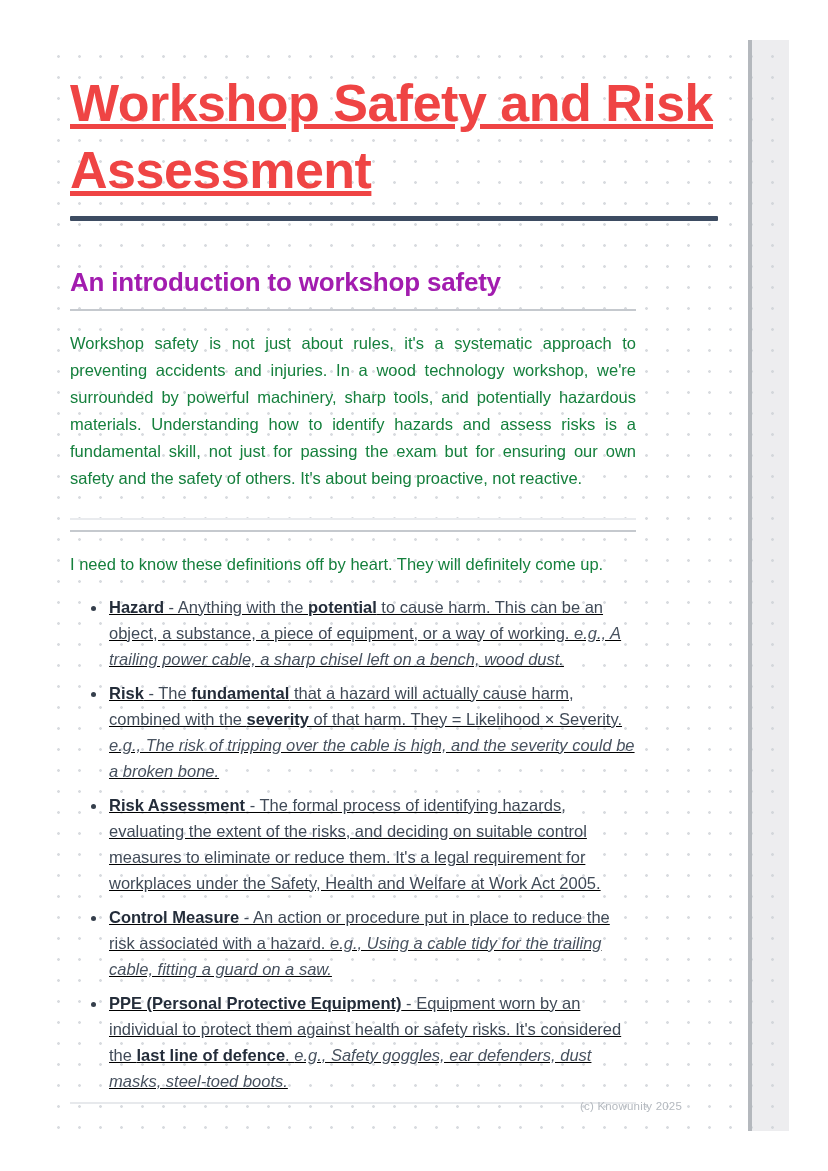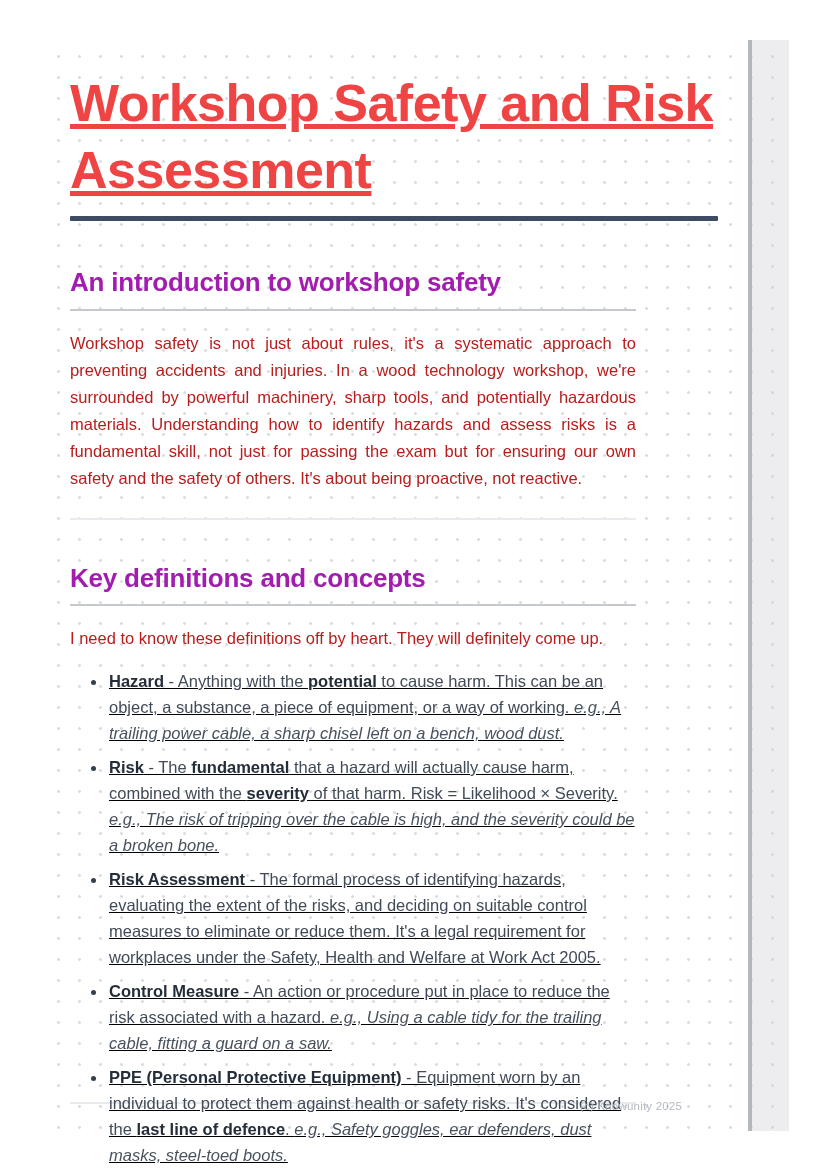--- a/index.html
+++ b/index.html
@@ -64,21 +64,21 @@
   .h2-rule {
     margin-top:10px;
     width:566px; height:2px;
     background:#c5c9ce;
   }
   .h2-tight { margin-top:42px; }
   p.body {
     margin:19px 0 0 0;
     width:566px;
     font-size:16.5px; line-height:27px;
-    color:#b91c1c;
+    color:#15803d;
   }
   .justify { text-align:justify; }
   .divider {
     margin-top:26px;
     width:566px; height:2px;
     background:#e9ebee;
   }
   ul.defs {
     margin:16px 0 0 0;
     padding:0 0 0 37px;
@@ -121,27 +121,26 @@
 <div class="content">
   <h1>Workshop Safety and Risk Assessment</h1>
   <div class="title-rule"></div>
 
   <h2>An introduction to workshop safety</h2>
   <div class="h2-rule"></div>
   <p class="body justify">Workshop safety is not just about rules, it's a systematic approach to preventing accidents and injuries. In a wood technology workshop, we're surrounded by powerful machinery, sharp tools, and potentially hazardous materials. Understanding how to identify hazards and assess risks is a fundamental skill, not just for passing the exam but for ensuring our own safety and the safety of others. It's about being proactive, not reactive.</p>
 
   <div class="divider"></div>
 
-  <h2 class="h2-tight">Key definitions and concepts</h2>
   <div class="h2-rule"></div>
   <p class="body">I need to know these definitions off by heart. They will definitely come up.</p>
 
   <ul class="defs">
     <li><b>Hazard</b><span> - Anything with the </span><b>potential</b><span> to cause harm. This can be an object, a substance, a piece of equipment, or a way of working. </span><i>e.g., A trailing power cable, a sharp chisel left on a bench, wood dust.</i></li>
-    <li><b>Risk</b><span> - The </span><b>fundamental</b><span> that a hazard will actually cause harm, combined with the </span><b>severity</b><span> of that harm. Risk = Likelihood × Severity. </span><i>e.g., The risk of tripping over the cable is high, and the severity could be a broken bone.</i></li>
+    <li><b>Risk</b><span> - The </span><b>fundamental</b><span> that a hazard will actually cause harm, combined with the </span><b>severity</b><span> of that harm. They = Likelihood × Severity. </span><i>e.g., The risk of tripping over the cable is high, and the severity could be a broken bone.</i></li>
     <li><b>Risk Assessment</b><span> - The formal process of identifying hazards, evaluating the extent of the risks, and deciding on suitable control measures to eliminate or reduce them. It's a legal requirement for workplaces under the Safety, Health and Welfare at Work Act 2005.</span></li>
     <li><b>Control Measure</b><span> - An action or procedure put in place to reduce the risk associated with a hazard. </span><i>e.g., Using a cable tidy for the trailing cable, fitting a guard on a saw.</i></li>
     <li><b>PPE (Personal Protective Equipment)</b><span> - Equipment worn by an individual to protect them against health or safety risks. It's considered the </span><b>last line of defence</b><span>. </span><i>e.g., Safety goggles, ear defenders, dust masks, steel-toed boots.</i></li>
   </ul>
 </div>
 
 <div class="footer-rule"></div>
 <div class="footer-text">(c) Knowunity 2025</div>
 
 </body></html>

